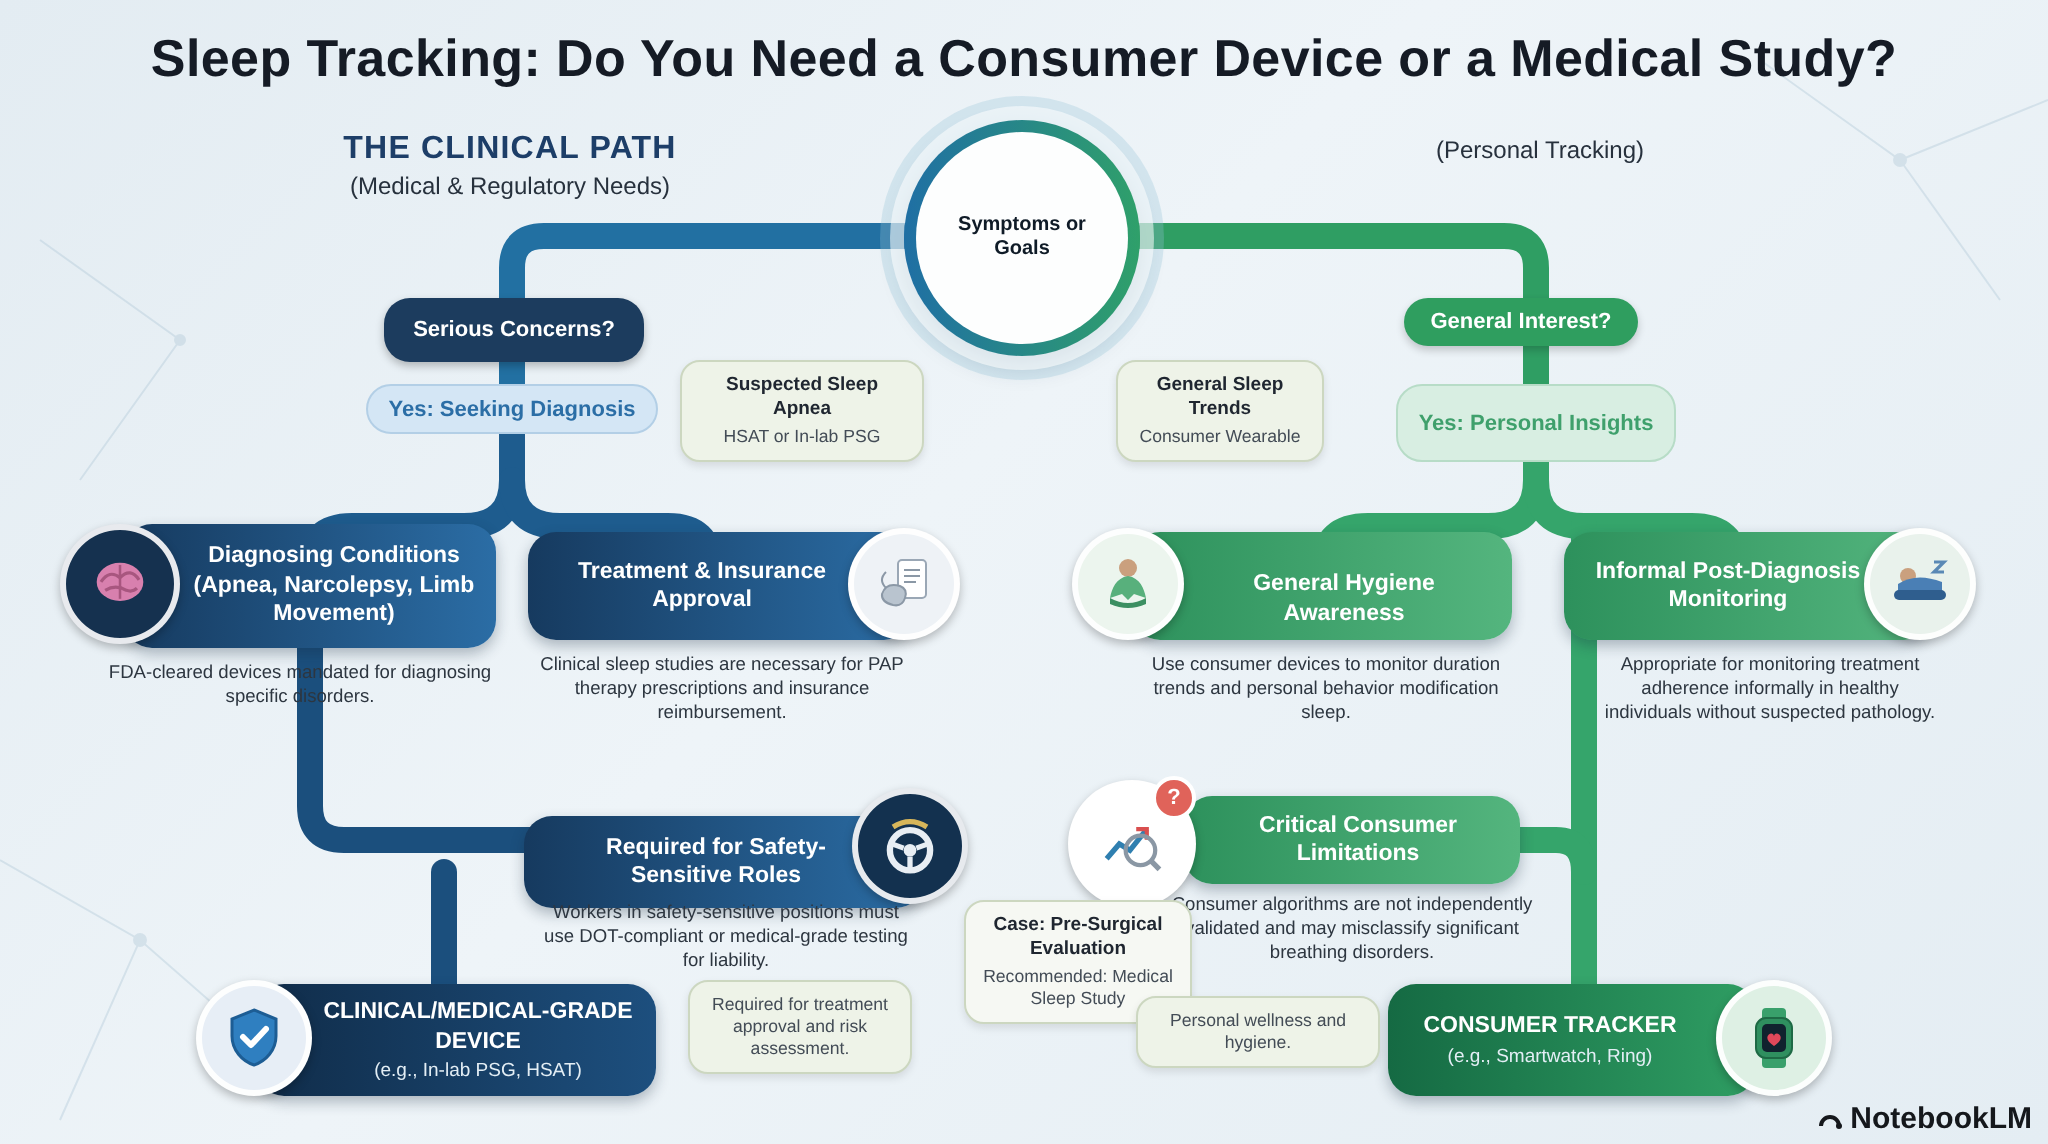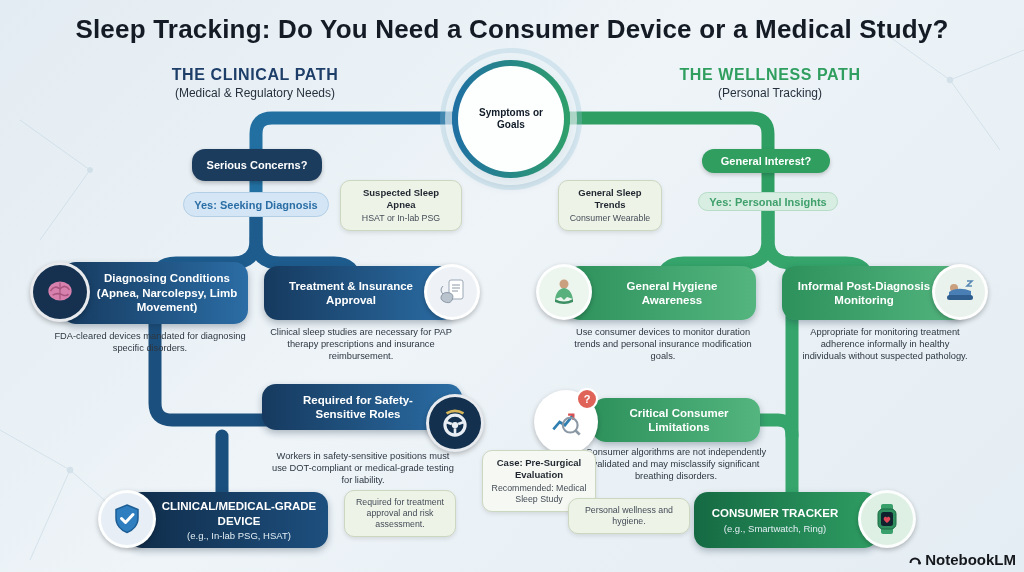--- a/index.html
+++ b/index.html
@@ -82,37 +82,36 @@
   </svg>
 
   <div class="title">Sleep Tracking: Do You Need a Consumer Device or a Medical Study?</div>
 
   <div class="path-header" style="left:105px;top:66px;width:300px;">
     <div class="ph-title c-navy">THE CLINICAL PATH</div>
     <div class="ph-sub">(Medical &amp; Regulatory Needs)</div>
   </div>
 
   <div class="path-header" style="left:615px;top:66px;width:310px;">
-    <div class="ph-title c-green">THE WELLNESS PATH</div>
     <div class="ph-sub">(Personal Tracking)</div>
   </div>
 
   <div class="hub-outer">
     <div class="hub-inner">Symptoms or Goals</div>
   </div>
 
   <div class="pill pill-navy" style="left:192px;top:149px;width:130px;height:32px;">Serious Concerns?</div>
   <div class="pill pill-lightblue" style="left:183px;top:192px;width:146px;height:25px;">Yes: Seeking Diagnosis</div>
   <div class="bubble" style="left:340px;top:180px;width:122px;">
     <div class="bubble-title">Suspected Sleep Apnea</div>
     <div class="bubble-body">HSAT or In-lab PSG</div>
   </div>
 
-  <div class="pill pill-green" style="left:702px;top:149px;width:128px;height:24px;">General Interest?</div>
-  <div class="pill pill-lightgreen" style="left:698px;top:192px;width:140px;height:19px;">Yes: Personal Insights</div>
+  <div class="pill pill-green" style="left:702px;top:149px;width:117px;height:24px;">General Interest?</div>
+  <div class="pill pill-lightgreen" style="left:698px;top:192px;width:140px;height:39px;">Yes: Personal Insights</div>
   <div class="bubble" style="left:558px;top:180px;width:104px;">
     <div class="bubble-title">General Sleep Trends</div>
     <div class="bubble-body">Consumer Wearable</div>
   </div>
 
   <div class="icon-circle" style="left:30px;top:262px;width:60px;height:60px;background:#15314f;">
     <svg width="36" height="36" viewBox="0 0 34 34">
       <ellipse cx="17" cy="16" rx="11" ry="9" fill="#d880ae"></ellipse>
       <path d="M8 16 Q12 10 17 14 Q22 9 26 15" stroke="#a8567f" stroke-width="1.5" fill="none"></path>
       <path d="M10 20 Q15 17 20 20 Q23 21 25 19" stroke="#a8567f" stroke-width="1.5" fill="none"></path>
@@ -139,39 +138,39 @@
   </div>
   <div class="caption" style="left:262px;top:326px;width:198px;">Clinical sleep studies are necessary for PAP therapy prescriptions and insurance reimbursement.</div>
 
   <div class="icon-circle" style="left:536px;top:264px;width:56px;height:56px;background:#ecf5ee;">
     <svg width="34" height="34" viewBox="0 0 34 34">
       <circle cx="17" cy="9" r="4.5" fill="#caa07e"></circle>
       <path d="M17 13 C11 14 9 19 8 24 L14 22 L17 25 L20 22 L26 24 C25 19 23 14 17 13 Z" fill="#58b07c"></path>
       <path d="M8 24 Q17 29 26 24 L26 27 Q17 31 8 27 Z" fill="#3c8f62"></path>
     </svg>
   </div>
-  <div class="node node-green" style="left:566px;top:266px;width:190px;height:54px;padding-left:32px;">
+  <div class="node node-green" style="left:566px;top:266px;width:190px;height:54px;padding-left:32px;justify-content:flex-end;">
     <div class="node-title">General Hygiene Awareness</div>
   </div>
-  <div class="caption" style="left:572px;top:326px;width:182px;">Use consumer devices to monitor duration trends and personal insurance modification goals.</div>
+  <div class="caption" style="left:572px;top:326px;width:182px;">Use consumer devices to monitor duration trends and personal behavior modification sleep.</div>
 
   <div class="node node-green" style="left:782px;top:266px;width:184px;height:54px;padding-right:30px;">
     <div class="node-title">Informal Post-Diagnosis Monitoring</div>
   </div>
   <div class="icon-circle" style="left:932px;top:264px;width:56px;height:56px;background:#e9f2ec;">
     <svg width="34" height="34" viewBox="0 0 34 34">
       <circle cx="11" cy="13" r="4" fill="#caa07e"></circle>
       <path d="M6 17 Q15 11 28 16 L28 22 L6 22 Z" fill="#4a7fb5"></path>
       <rect x="4" y="20" width="26" height="5" rx="2.5" fill="#2f5e8e"></rect>
       <path d="M24 6 h5 l-5 5 h5" stroke="#5a89b5" stroke-width="1.6" fill="none"></path>
     </svg>
   </div>
   <div class="caption" style="left:800px;top:326px;width:170px;">Appropriate for monitoring treatment adherence informally in healthy individuals without suspected pathology.</div>
 
-  <div class="node node-blue" style="left:262px;top:384px;width:200px;height:46px;padding-right:32px;padding-left:24px;">
+  <div class="node node-blue" style="left:262px;top:408px;width:200px;height:46px;padding-right:32px;padding-left:24px;">
     <div class="node-title">Required for Safety-Sensitive Roles</div>
   </div>
   <div class="icon-circle" style="left:426px;top:394px;width:58px;height:58px;background:#13314f;">
     <svg width="36" height="36" viewBox="0 0 34 34">
       <path d="M9 8 Q17 3 25 8" stroke="#d7b65a" stroke-width="2.5" fill="none"></path>
       <circle cx="17" cy="19" r="9.5" fill="none" stroke="#e8eef4" stroke-width="3"></circle>
       <circle cx="17" cy="19" r="3" fill="#e8eef4"></circle>
       <line x1="17" y1="22" x2="17" y2="28" stroke="#e8eef4" stroke-width="2.5"></line>
       <line x1="14" y1="18" x2="8.5" y2="16" stroke="#e8eef4" stroke-width="2.5"></line>
       <line x1="20" y1="18" x2="25.5" y2="16" stroke="#e8eef4" stroke-width="2.5"></line>

